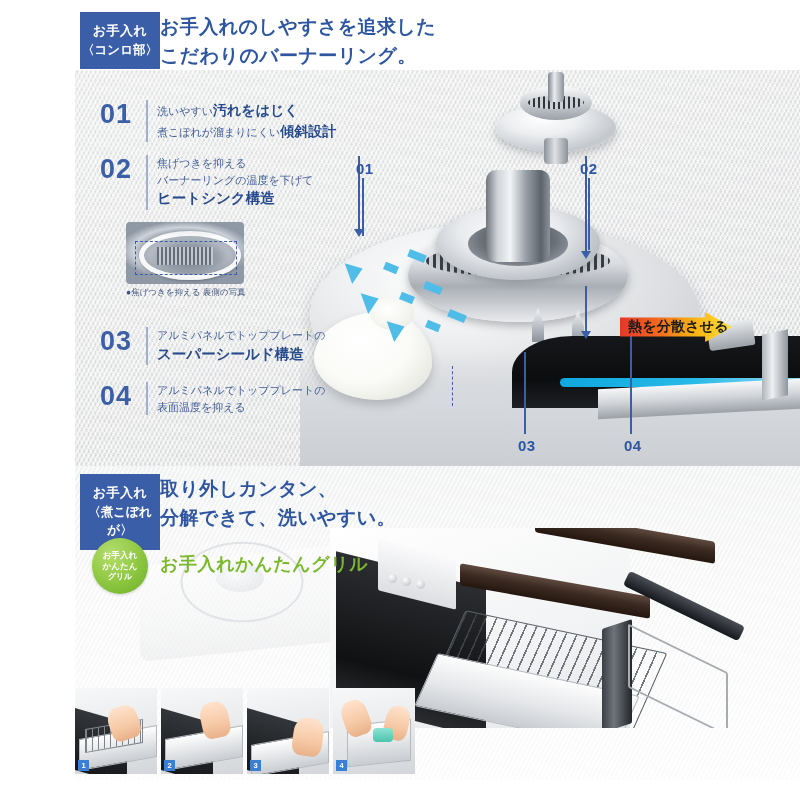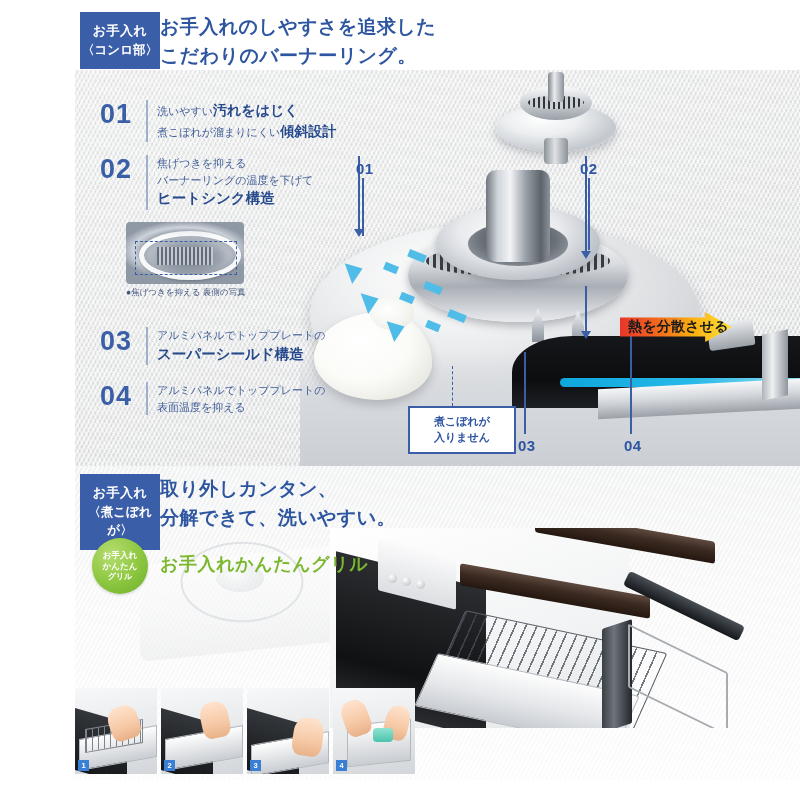--- a/index.html
+++ b/index.html
@@ -703,22 +703,20 @@
   <div class="callout-num" style="left:518px; top:437px;">03</div>
   <div class="callout-num" style="left:624px; top:437px;">04</div>
 
   <div class="callout-line" style="left:362px; top:178px; height:58px;"></div>
   <div class="callout-line" style="left:588px; top:178px; height:72px;"></div>
   <div class="callout-line" style="left:524px; top:352px; height:82px;"></div>
   <div class="callout-line" style="left:630px; top:336px; height:98px;"></div>
 
   <div class="callout-dotline" style="left:452px; top:366px; height:40px;"></div>
 
-  <div class="note-box" style="left:408px; top:406px; width:88px;">煮こぼれが
-入りません</div>
 
   <div class="heat-arrow" style="left:620px; top:312px;">
     <span>熱を分散させる</span>
   </div>
 </div>
 
 <div id="section-grill">
 
   <div class="panel-bg grill"></div>
 

